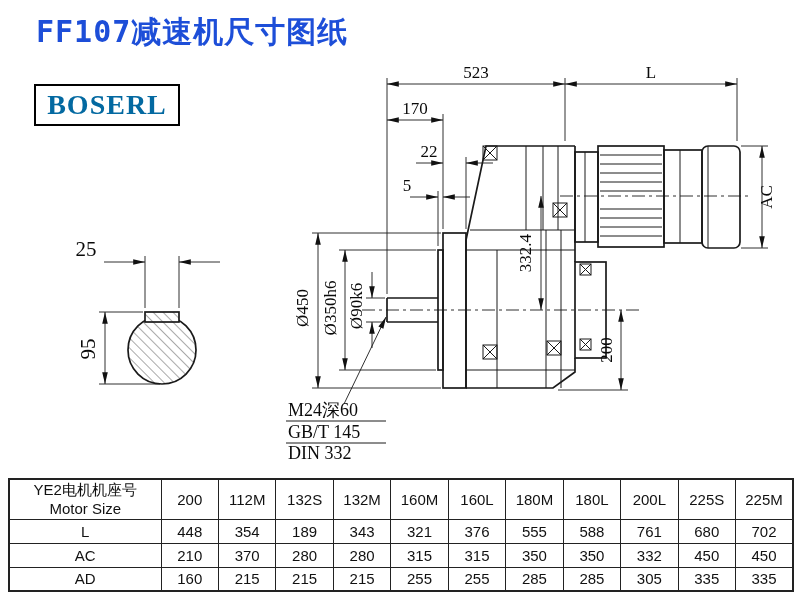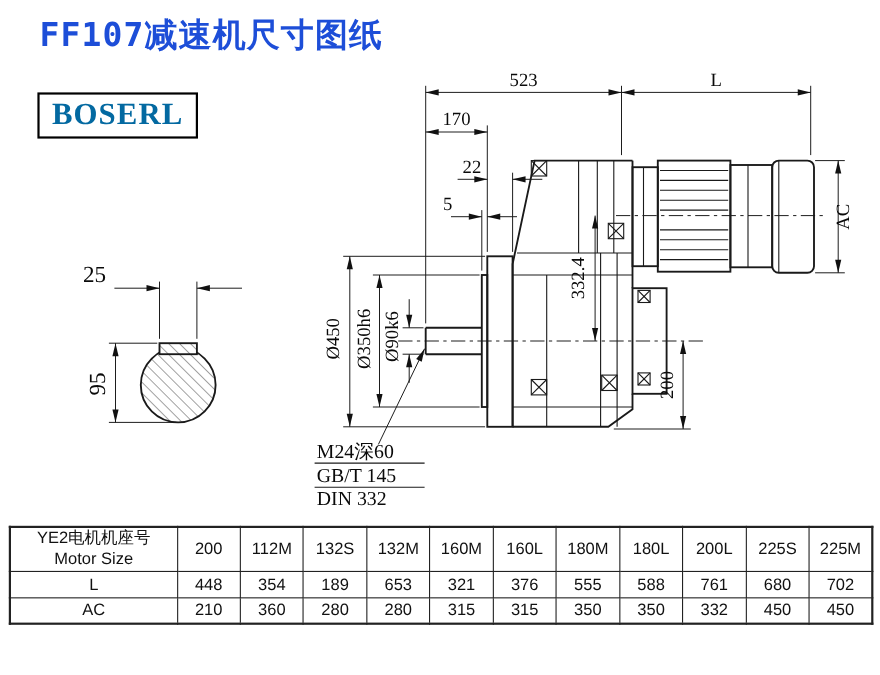--- a/index.html
+++ b/index.html
@@ -207,37 +207,51 @@
     <td>180L</td>
     <td>200L</td>
     <td>225S</td>
     <td>225M</td>
   </tr>
   <tr>
     <td>L</td>
     <td>448</td>
     <td>354</td>
     <td>189</td>
-    <td>653</td>
+    <td>343</td>
     <td>321</td>
     <td>376</td>
     <td>555</td>
     <td>588</td>
     <td>761</td>
     <td>680</td>
     <td>702</td>
   </tr>
   <tr>
     <td>AC</td>
     <td>210</td>
-    <td>360</td>
+    <td>370</td>
     <td>280</td>
     <td>280</td>
     <td>315</td>
     <td>315</td>
     <td>350</td>
     <td>350</td>
     <td>332</td>
     <td>450</td>
     <td>450</td>
   </tr>
+  <tr>
+    <td>AD</td>
+    <td>160</td>
+    <td>215</td>
+    <td>215</td>
+    <td>215</td>
+    <td>255</td>
+    <td>255</td>
+    <td>285</td>
+    <td>285</td>
+    <td>305</td>
+    <td>335</td>
+    <td>335</td>
+  </tr>
   </tbody>
 </table>
 
 </body></html>

